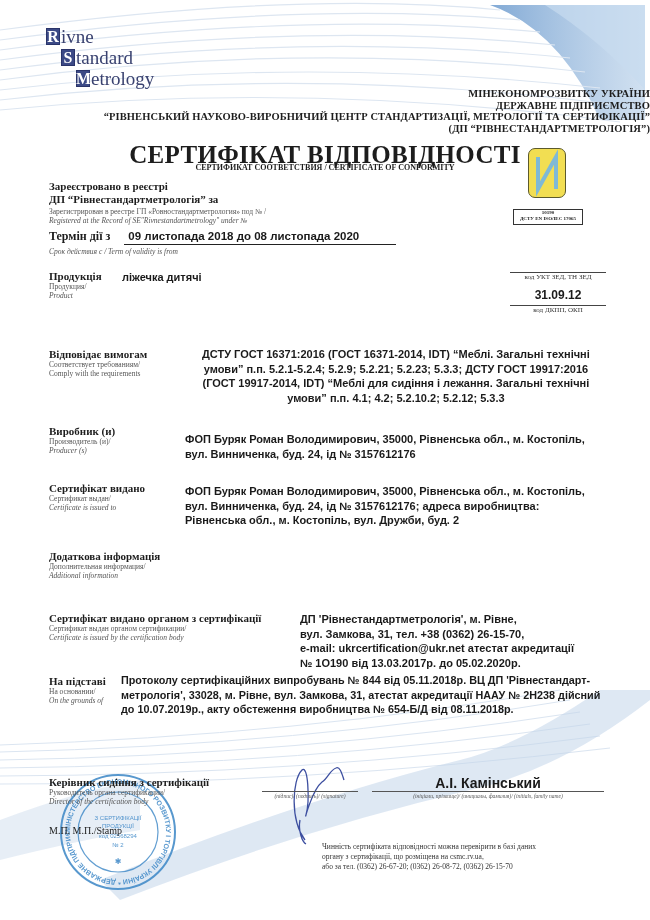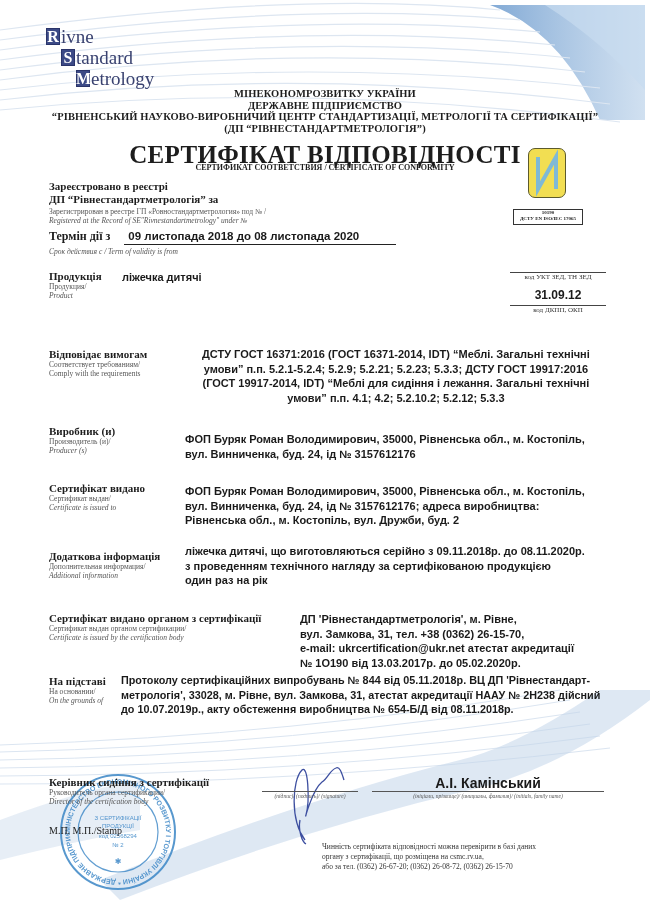--- a/index.html
+++ b/index.html
@@ -12,21 +12,21 @@
 
   
   .logo { left:46px; top:26px; font-size:19px; line-height:20px; color:#3a4270; }
   .logo .row { display:flex; align-items:center; height:21px; }
   .logo .cap { display:inline-block; width:14px; height:17px; background:#3c4a86; color:#fff;
                font-weight:bold; font-size:16px; line-height:17px; text-align:center; margin-right:1px;
                box-shadow:inset 0 0 0 1px #2a346a; }
   .logo .r2 { padding-left:15px; }
   .logo .r3 { padding-left:30px; }
 
-  .org { left:0; width:650px; top:88px; text-align:center; font-size:10.5px; line-height:11.5px; font-weight:bold; letter-spacing:0.1px; }
+  .org { left:0; width:650px; top:88px; text-align:right; font-size:10.5px; line-height:11.5px; font-weight:bold; letter-spacing:0.1px; }
 
   .title { left:0; width:650px; top:141px; text-align:center; font-size:25px; font-weight:bold; letter-spacing:0.3px; }
   .subtitle { left:0; width:650px; top:163px; text-align:center; font-size:8px; font-weight:bold; }
 
   .accr-logo { left:528px; top:148px; width:36px; height:48px; background:#f2de52; border:1.5px solid #5c5a2c; border-radius:7px; }
   .accr-box { left:513px; top:209px; width:68px; height:14px; border:1px solid #333; background:#fff;
               font-size:5px; line-height:6px; text-align:center; font-weight:bold; }
 
   .lbl-main { font-size:11px; font-weight:bold; }
   .lbl-sub { font-size:7.5px; color:#555; line-height:9px; }
@@ -181,25 +181,20 @@
     <div>ФОП Буряк Роман Володимирович, 35000, Рівненська обл., м. Костопіль,</div>
     <div>вул. Винниченка, буд. 24, ід № 3157612176; адреса виробництва:</div>
     <div>Рівненська обл., м. Костопіль, вул. Дружби, буд. 2</div>
   </div>
 
   <div class="abs" style="left:49px; top:550px;">
     <div class="lbl-main">Додаткова інформація</div>
     <div class="lbl-sub">Дополнительная информация/</div>
     <div class="lbl-sub"><i>Additional information</i></div>
   </div>
-  <div class="abs value" style="left:185px; top:544px;">
-    <div>ліжечка дитячі, що виготовляються серійно з 09.11.2018р. до 08.11.2020р.</div>
-    <div>з проведенням технічного нагляду за сертифікованою продукцією</div>
-    <div>один раз на рік</div>
-  </div>
 
   <div class="abs" style="left:49px; top:612px;">
     <div class="lbl-main">Сертифікат видано органом з сертифікації</div>
     <div class="lbl-sub">Сертификат выдан органом сертификации/</div>
     <div class="lbl-sub"><i>Certificate is issued by the certification body</i></div>
   </div>
   <div class="abs value" style="left:300px; top:612px;">
     <div>ДП 'Рівнестандартметрологія', м. Рівне,</div>
     <div>вул. Замкова, 31, тел. +38 (0362) 26-15-70,</div>
     <div>e-mail: ukrcertification@ukr.net атестат акредитації</div>

